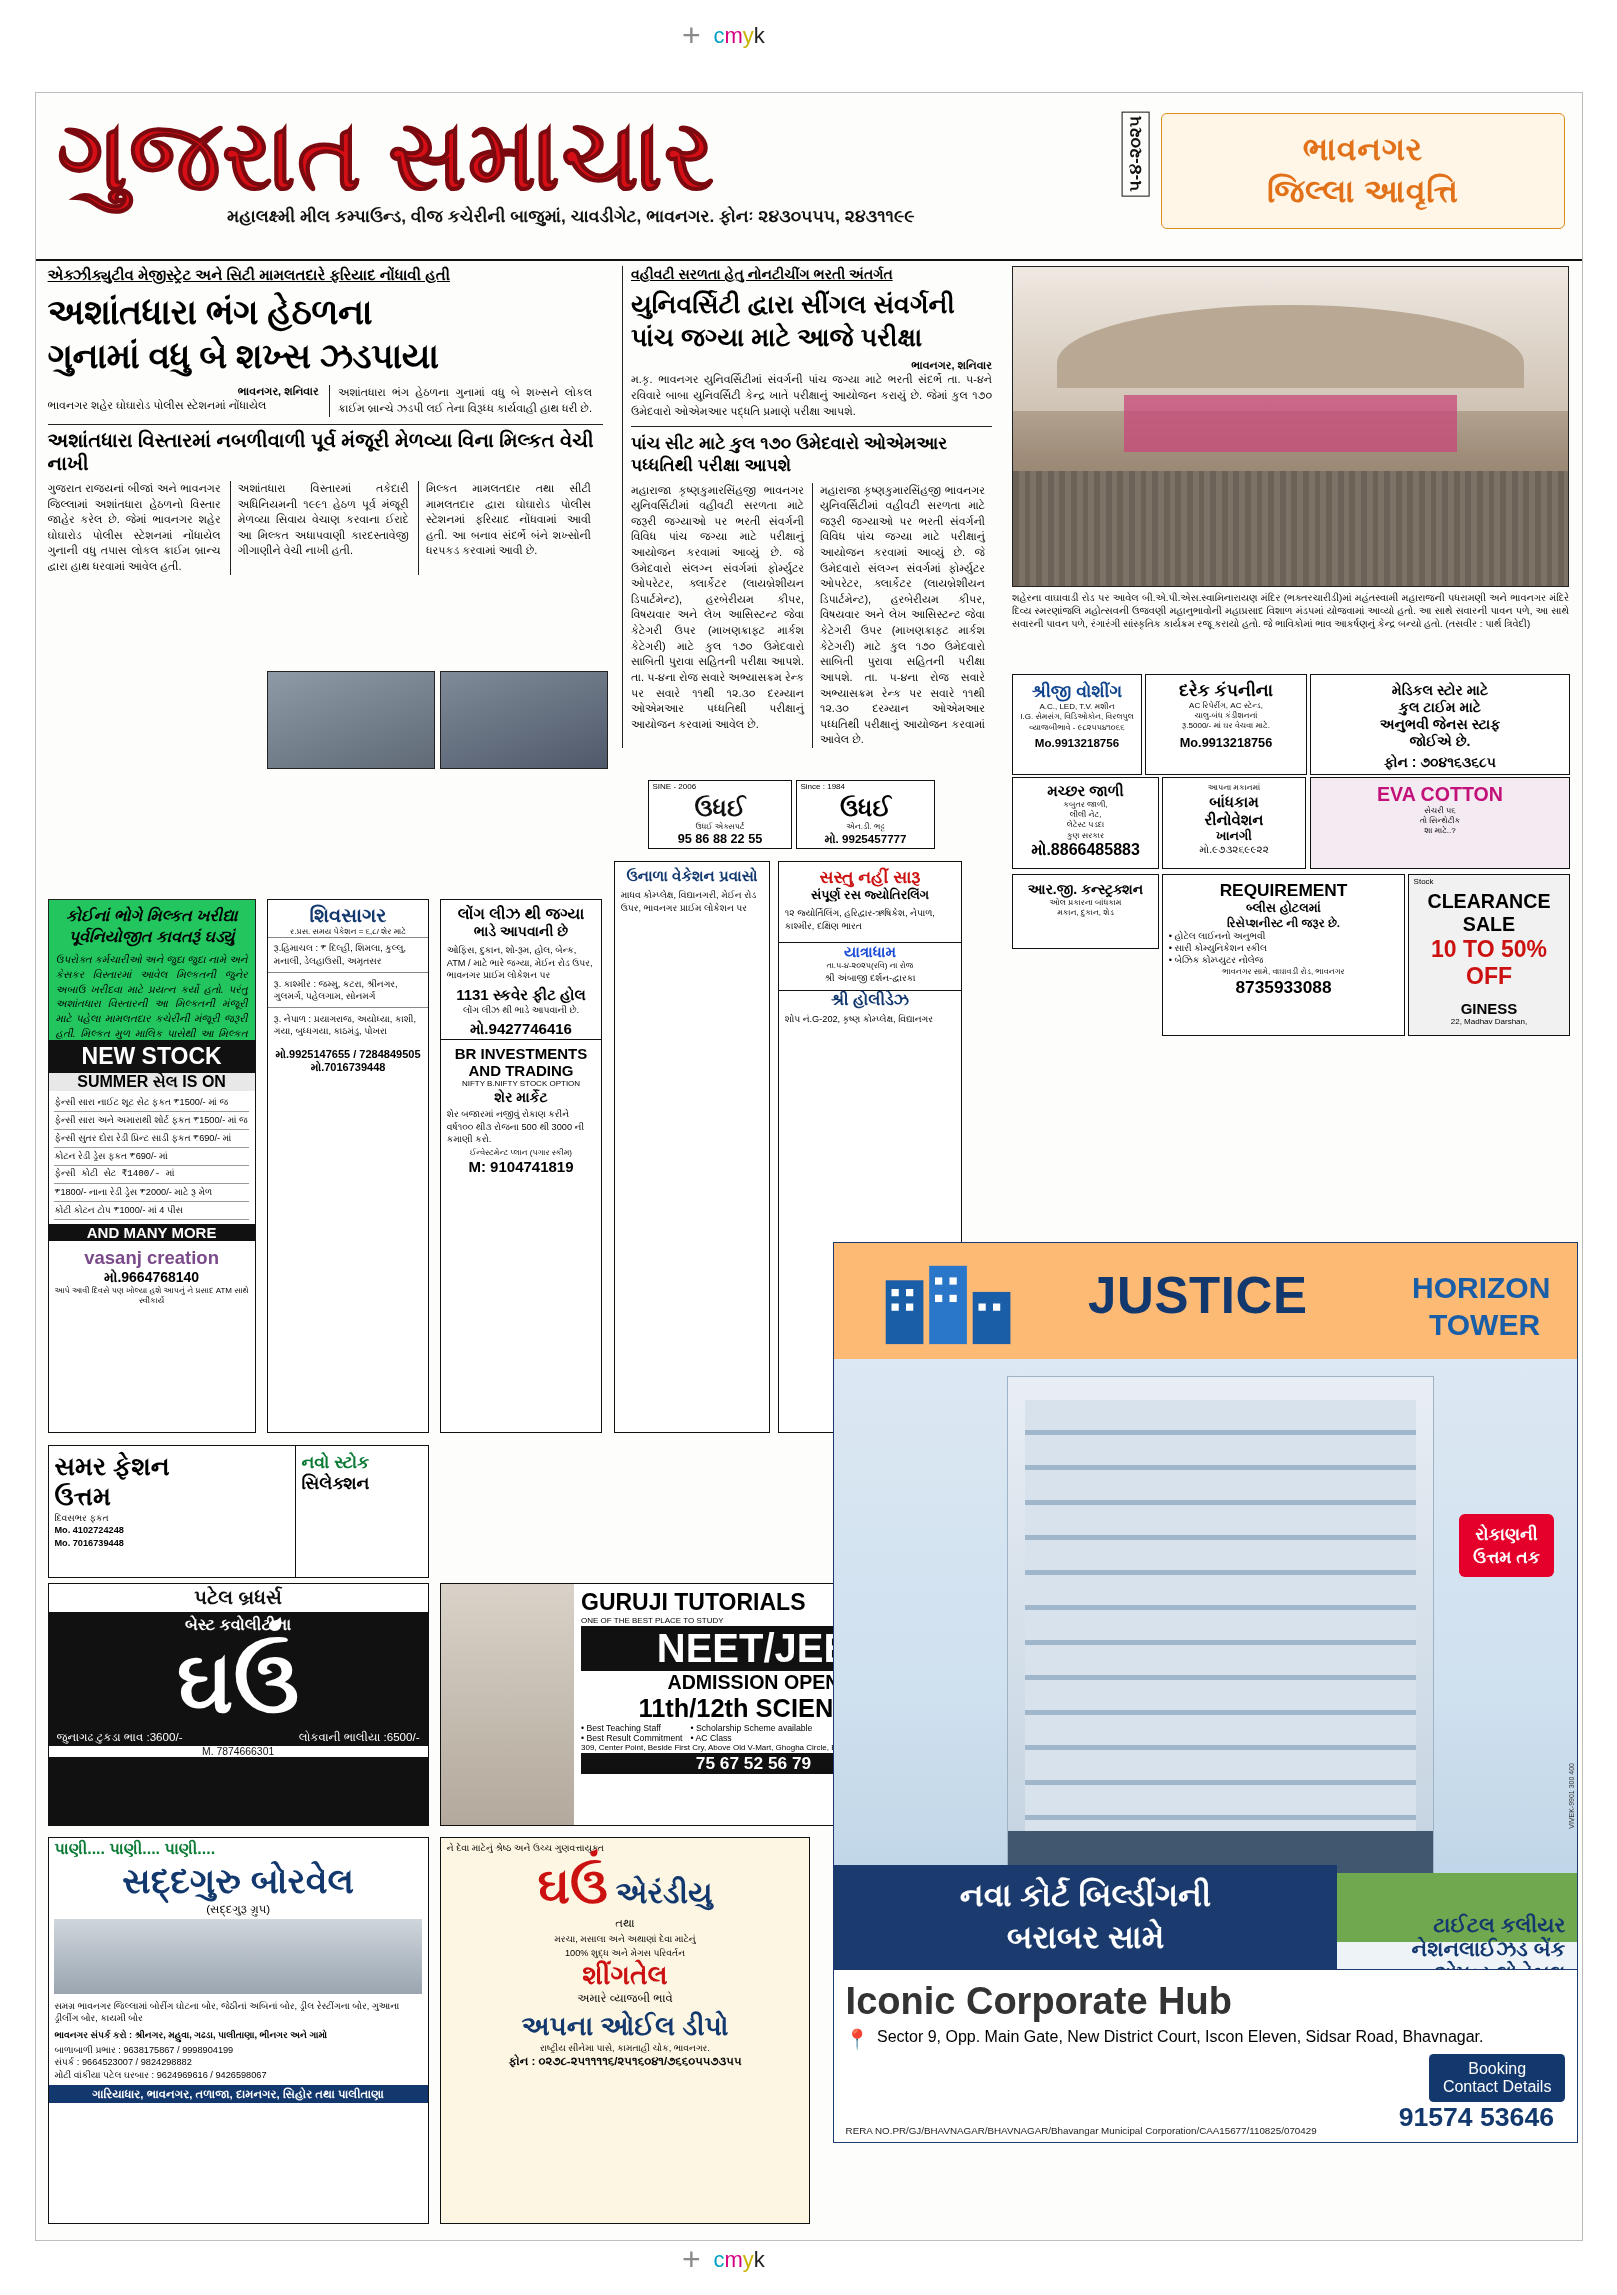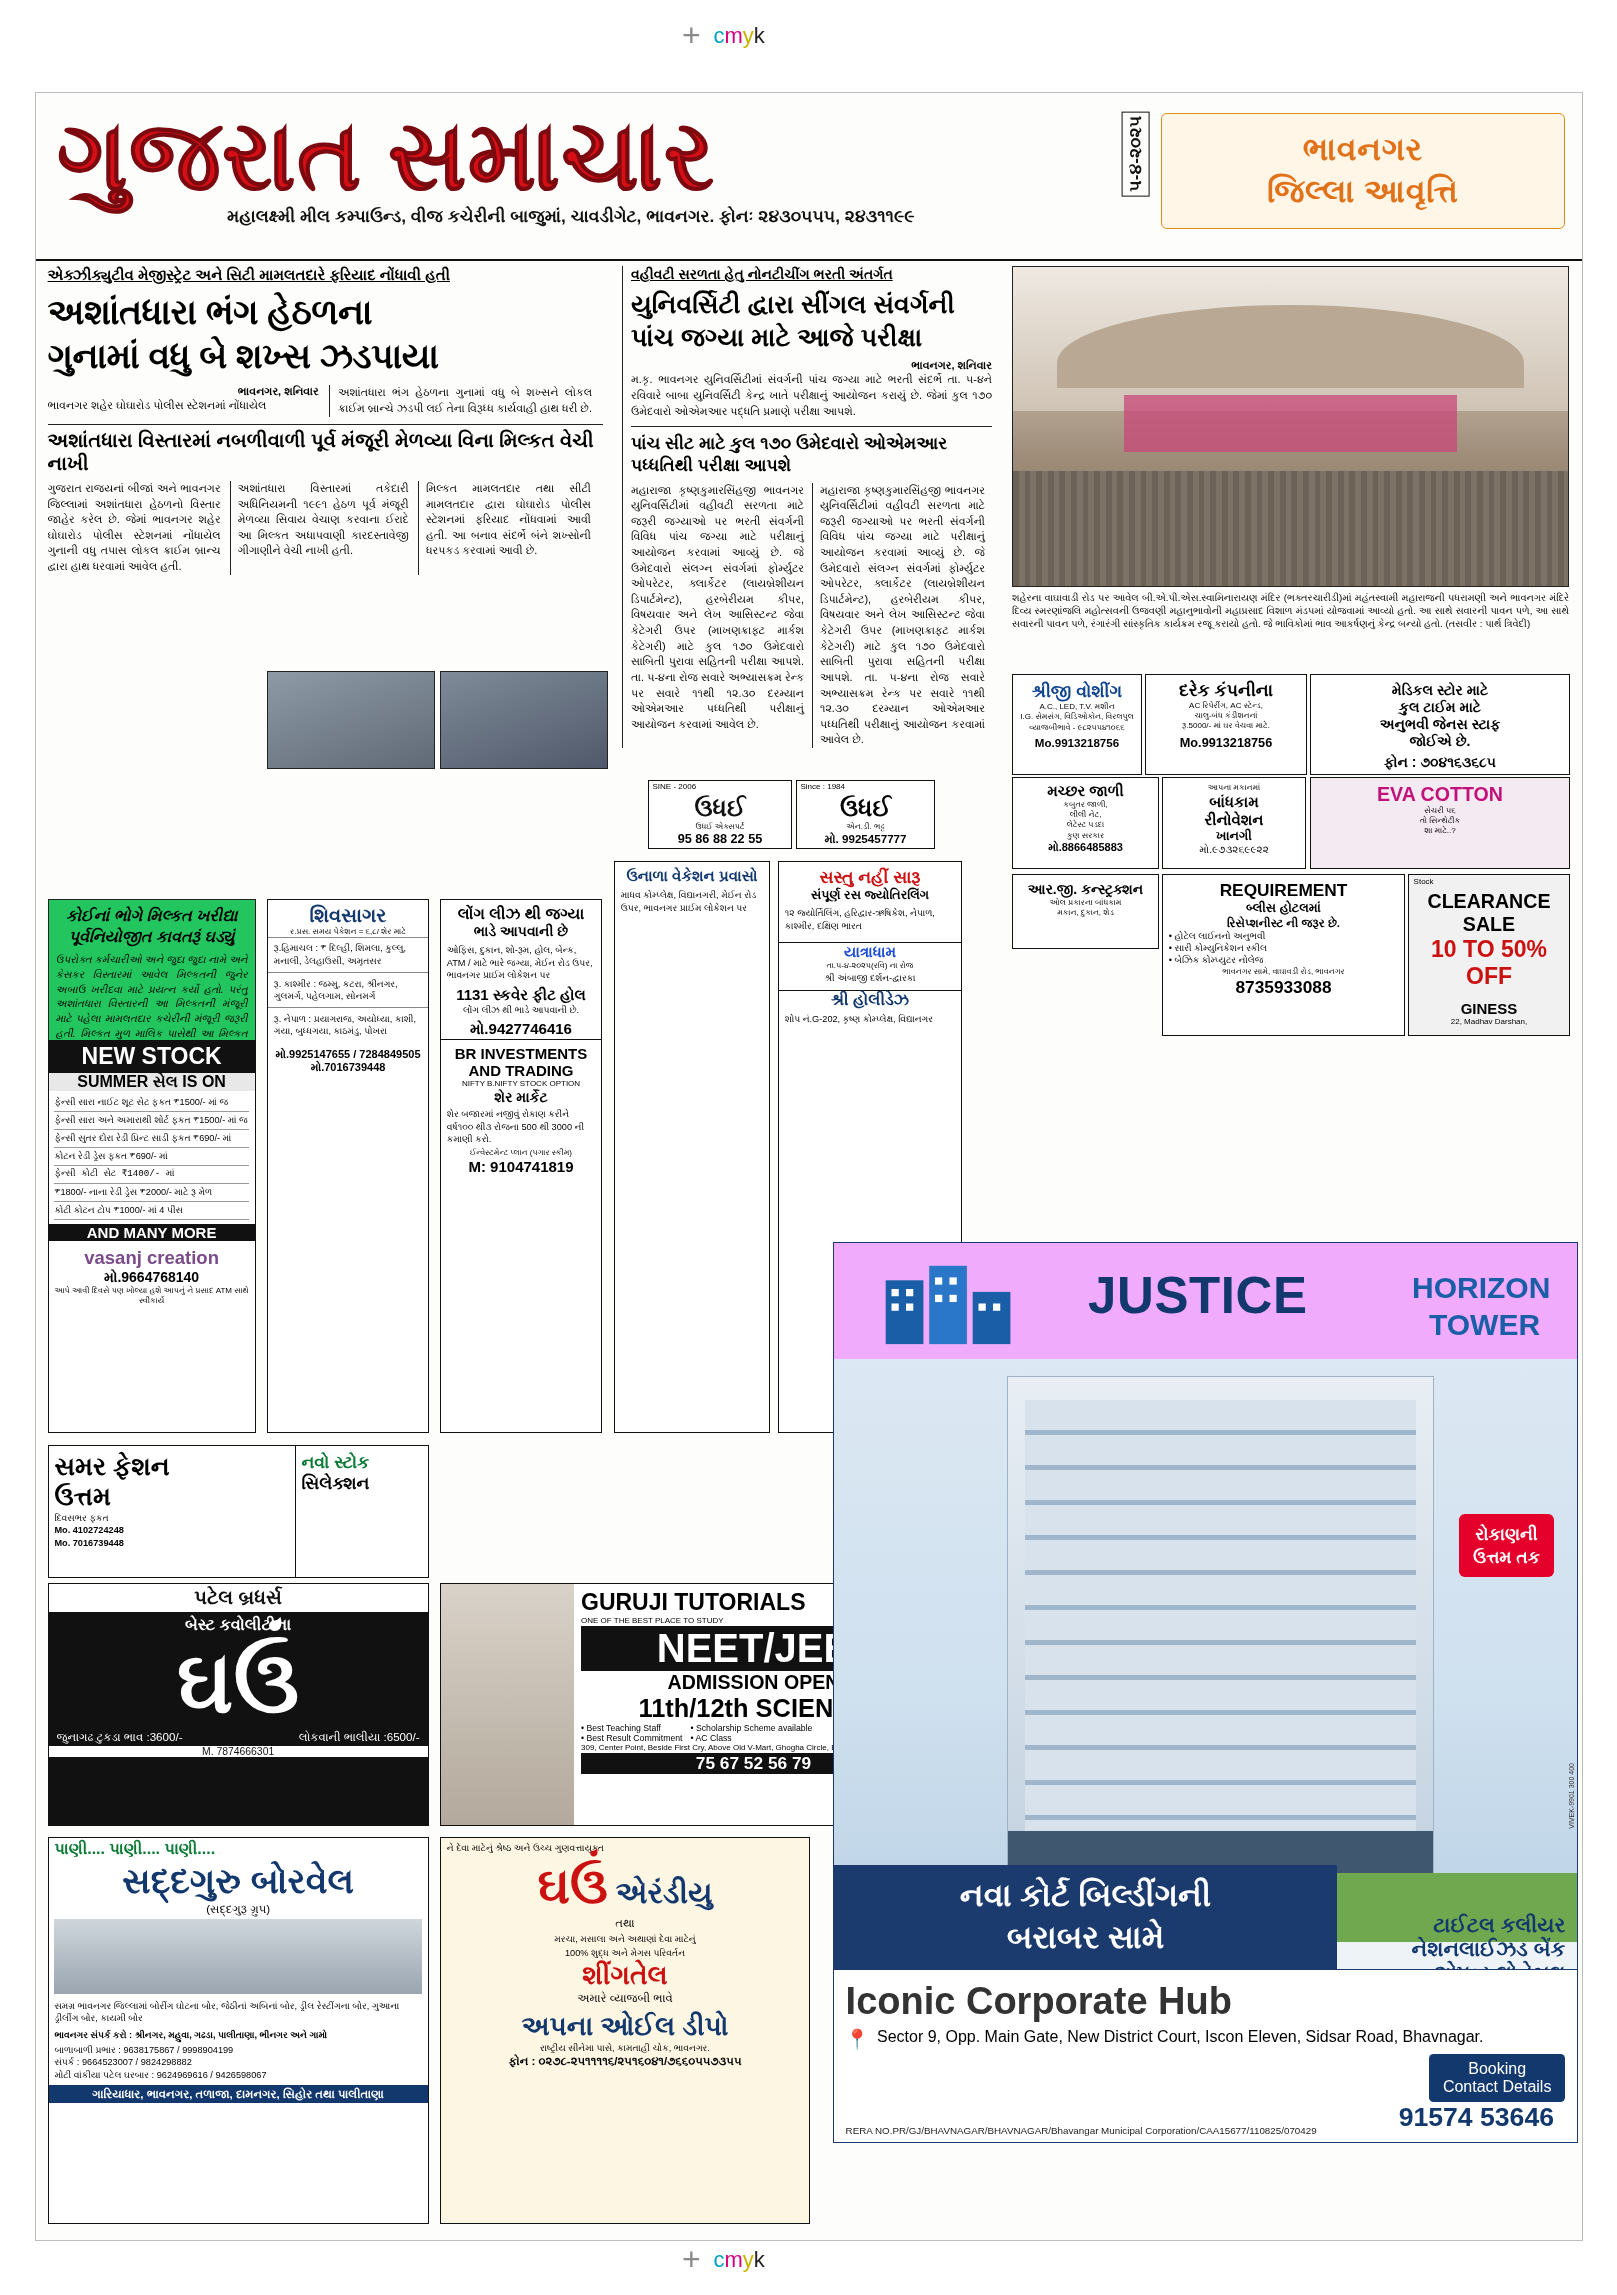--- a/index.html
+++ b/index.html
@@ -72,21 +72,21 @@
   .small { font-size:9.2px; line-height:1.35; }
   .xsmall { font-size:8px; line-height:1.3; }
 
   .sidevert { writing-mode:vertical-rl; transform:rotate(180deg); font-size:7px; color:#333; }
 
   
   .blue { color:#10458e; }
 
   
   .justice { position:absolute; left:797px; top:1149px; width:745px; height:901px; border:1.7px solid #1b3b6f; background:#eef3f8; overflow:hidden; }
-  .j-head { position:absolute; left:0; top:0; width:100%; height:116px; background:#f0abfc; }
+  .j-head { position:absolute; left:0; top:0; width:100%; height:116px; background:#fdba74; }
   .j-title { position:absolute; left:254px; top:23px; font-size:51px; font-weight:bold; color:#12386e; letter-spacing:0.6px;}
   .j-sub { position:absolute; left:578px; top:28px; font-size:30px; color:#1b5ea8; font-weight:bold;}
   .j-sub2 { position:absolute; left:595px; top:65px; font-size:30px; color:#1b5ea8; font-weight:bold;}
   .j-sky { position:absolute; left:0; top:116px; width:100%; height:566px; background:linear-gradient(180deg,#dce8f3 0%, #cfe0ef 60%, #bcd3e6 100%); }
   .j-grass { position:absolute; left:0; top:630px; width:100%; height:69px; background:#6fa84f; }
   .j-badge { position:absolute; right:23px; top:271px; background:#e4002b; color:#fff; font-size:17.3px; font-weight:bold; padding:9.2px 14px; border-radius:5.8px; text-align:center; line-height:1.3;}
   .j-features { position:absolute; left:17.3px; top:682px; font-size:23px; font-weight:bold; color:#12386e; line-height:2.0;}
   .j-ribbon { position:absolute; left:0; bottom:173px; width:503px; background:#1b3b6f; color:#fff; font-size:32px; font-weight:bold; text-align:center; padding:10.4px 5.8px; line-height:1.3;}
   .j-bottom { position:absolute; left:0; bottom:0; width:100%; height:173px; background:#fff; border-top:1.2px solid #1b3b6f;}
   .j-name { font-size:38px; font-weight:bold; color:#333; }
@@ -219,21 +219,21 @@
       <div class="xsmall ctr">એન.ડી. ભટ્ટ</div>
       <div class="ctr b" style="font-size:11.6px;">મો. 9925457777</div>
     </div>
 
     <div class="ad" style="left:976px; top:684px; width:147px; height:92px;">
       <div class="ad-t" style="font-size:15px; margin-top:3.5px;">મચ્છર જાળી</div>
       <div class="xsmall ctr">કબુતર જાળી,</div>
       <div class="xsmall ctr">લીલી નેટ,</div>
       <div class="xsmall ctr">લેટેસ્ટ પડદા</div>
       <div class="xsmall ctr">કુણ સરકાર</div>
-      <div class="ctr b" style="font-size:11px;">મો.8866485883</div>
+      <div class="ctr b" style="font-size:16px;">મો.8866485883</div>
     </div>
 
     <div class="ad" style="left:1126px; top:684px; width:144px; height:92px;">
       <div class="xsmall ctr" style="margin-top:4.6px;">આપના મકાનમાં</div>
       <div class="ctr b" style="font-size:15px;">બાંધકામ</div>
       <div class="ctr b" style="font-size:15px;">રીનોવેશન</div>
       <div class="ctr b" style="font-size:12.7px;">ખાનગી</div>
       <div class="ctr" style="font-size:10.4px;">મો.૯૭૩૨૬૯૯૨૨</div>
     </div>
 

